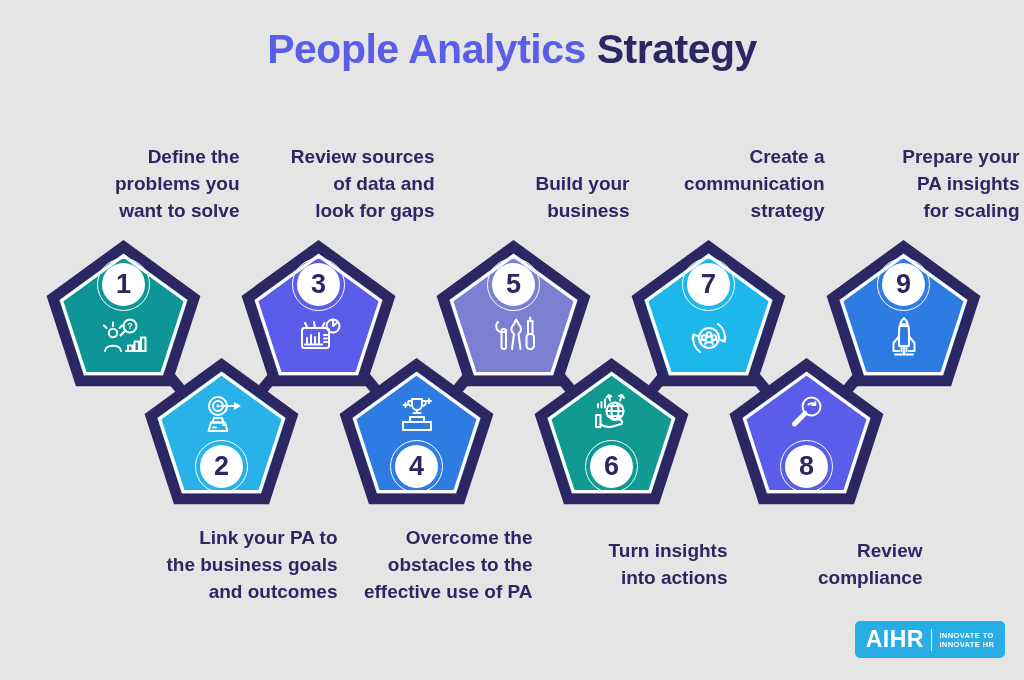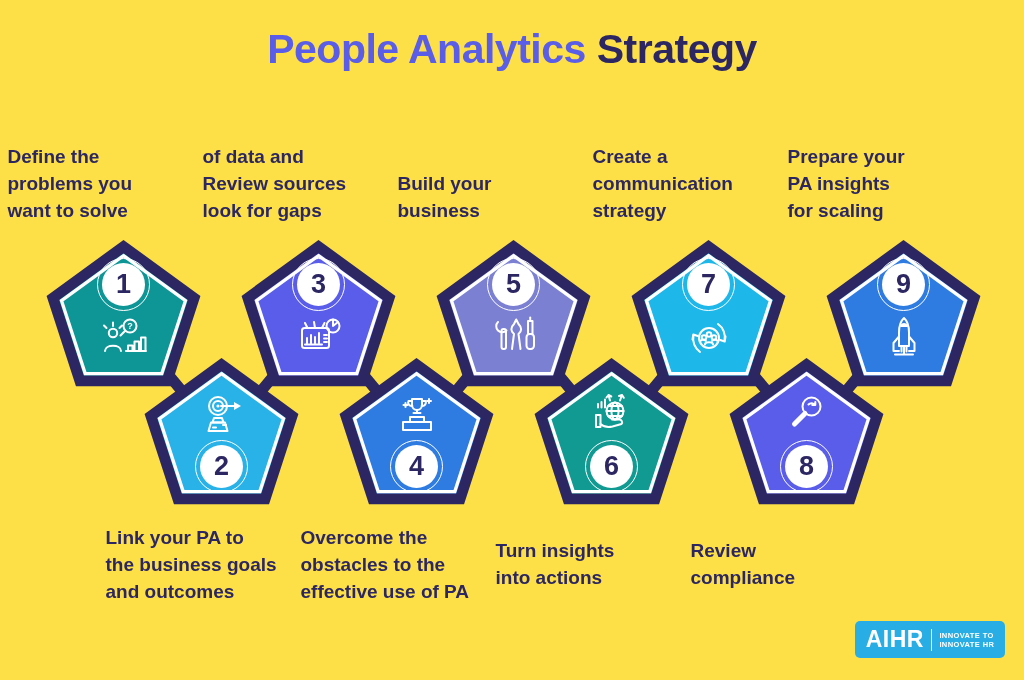--- a/index.html
+++ b/index.html
@@ -1,18 +1,18 @@
 <!DOCTYPE html>
 <html><head>
 <meta charset="utf-8">
 <style>
   html,body { margin:0; padding:0; background:#ffffff; }
   #canvas {
     position:relative; width:1024px; height:680px; overflow:hidden;
-    background:#fde047;
+    background:#e5e5e5;
     font-family:"Liberation Sans", sans-serif;
     text-decoration:underline;
   }
   
   #title {
     position:absolute; top:26px; left:0; width:1024px;
     text-align:center; font-size:41px; font-weight:800; letter-spacing:-0.5px;
   }
   #title .accent { color:var(--accent); }
   #title .rest   { color:var(--navy); }
@@ -45,21 +45,21 @@
   .num { font-size:27px; font-weight:800; color:var(--navy); line-height:1; }
 
   .icon-slot { position:absolute; left:58.5px; width:48px; height:48px; }
   .step.top    .icon-slot { top:73px; }
   .step.bottom .icon-slot { top:33px; }
   .icon-slot svg { width:48px; height:48px; display:block; }
 
   
   .label {
     position:absolute; left:50%; transform:translateX(-50%); width:232px;
-    text-align:left; font-size:19px; line-height:27px; font-weight:700;
+    text-align:right; font-size:19px; line-height:27px; font-weight:700;
     color:var(--navy);
   }
   .step.top    .label { bottom:calc(100% + 16px); }
   .step.bottom .label { top:calc(100% + 15px); }
   .step.bottom .label.lines-2 { padding-top:13px; }
   .lline { display:block; }
 
   
   #logo {
     position:absolute; left:855px; top:621px; width:150px; height:37px;
@@ -131,22 +131,22 @@
           <path d="M23 15h13"></path>
           <path d="M36 11l7 4-7 4z" fill="#fff" stroke="none"></path>
           <path d="M16 27h8l1.5 4.5h-11z"></path>
           <path d="M13 31.5h14l2.5 8.5H10.5z"></path>
           <path d="M15 36.5h3M25 34h3"></path>
         </svg>
       </div>
     </div>
     <div class="step step-3 top" style="--fill: #5a5de9;">
       <div class="label">
+        <span class="lline">Review sources</span>
         <span class="lline">of data and</span>
-        <span class="lline">Review sources</span>
         <span class="lline">look for gaps</span>
       </div>
       <svg class="pent" viewBox="0 0 200 183">
         <polygon class="pent-outer" points="100,8 185.6,70.2 152.9,170.8 47.1,170.8 14.4,70.2"></polygon>
         <polygon class="pent-inner" points="100,19 175.1,73.6 146.4,161.9 53.6,161.9 24.9,73.6"></polygon>
       </svg>
       <div class="num-wrap">
         <span class="num">3</span>
       </div>
       <div class="icon-slot">

